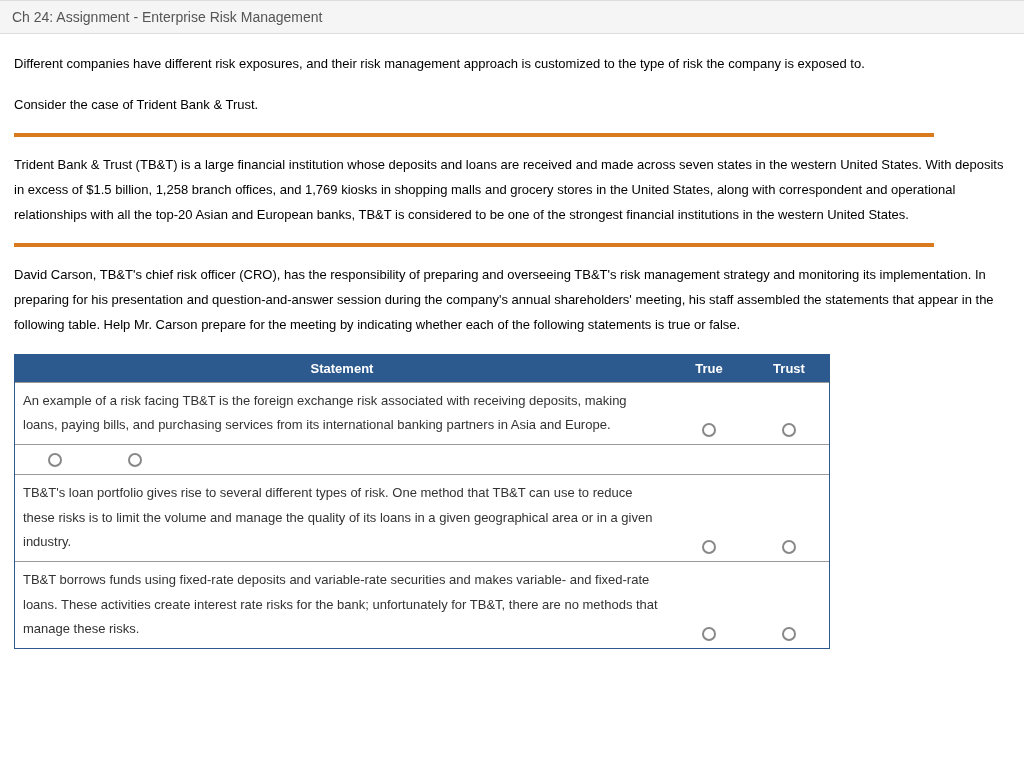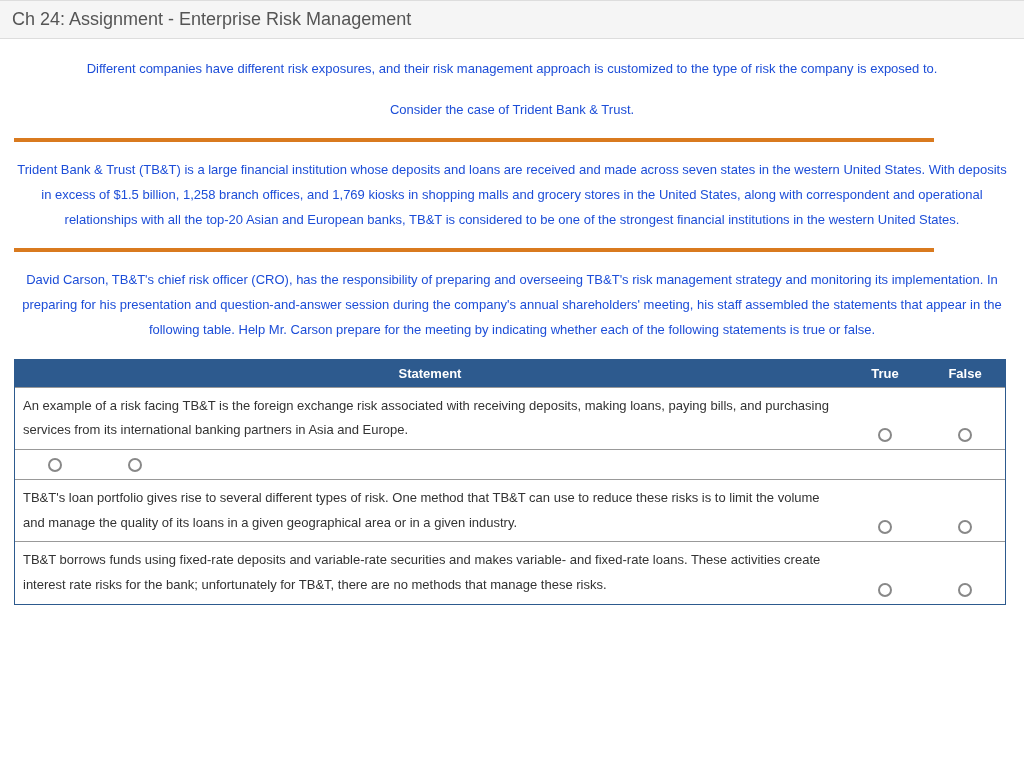--- a/index.html
+++ b/index.html
@@ -9,40 +9,39 @@
       color: #333;
       background: #fff;
       width: 1024px;
     }
     .header {
       background: #f5f5f5;
       border-top: 1px solid #ddd;
       border-bottom: 1px solid #ddd;
       padding: 8px 12px;
       color: #555;
-      font-size: 18px;
+      font-size: 14px;
     }
     .content {
       padding: 18px 14px 10px 14px;
     }
     .para {
       line-height: 1.9;
       margin-bottom: 16px;
-      color: #1d4ed8;
-      text-align: center;
+      color: #000000;
     }
     .divider {
       height: 4px;
       background: #d97a1f;
       margin: 10px 0 16px 0;
       width: 920px;
     }
     .table-wrap {
       border: 1px solid #2d5a8e;
-      width: 992px;
+      width: 816px;
       margin-top: 4px;
     }
     .thead-row {
       display: flex;
       background: #2d5a8e;
       color: #fff;
       font-weight: bold;
       font-size: 13px;
     }
     .th-statement {
@@ -94,21 +93,21 @@
   <p class="para">Consider the case of Trident Bank &amp; Trust.</p>
   <div class="divider"></div>
   <p class="para">Trident Bank &amp; Trust (TB&amp;T) is a large financial institution whose deposits and loans are received and made across seven states in the western United States. With deposits in excess of $1.5 billion, 1,258 branch offices, and 1,769 kiosks in shopping malls and grocery stores in the United States, along with correspondent and operational relationships with all the top-20 Asian and European banks, TB&amp;T is considered to be one of the strongest financial institutions in the western United States.</p>
   <div class="divider"></div>
   <p class="para">David Carson, TB&amp;T's chief risk officer (CRO), has the responsibility of preparing and overseeing TB&amp;T's risk management strategy and monitoring its implementation. In preparing for his presentation and question-and-answer session during the company's annual shareholders' meeting, his staff assembled the statements that appear in the following table. Help Mr. Carson prepare for the meeting by indicating whether each of the following statements is true or false.</p>
 
   <div class="table-wrap">
     <div class="thead-row">
       <div class="th-statement">Statement</div>
       <div class="th-true">True</div>
-      <div class="th-false">False</div>
+      <div class="th-false">Trust</div>
     </div>
 
     <div class="tbody-row">
       <div class="td-statement">An example of a risk facing TB&amp;T is the foreign exchange risk associated with receiving deposits, making loans, paying bills, and purchasing services from its international banking partners in Asia and Europe.</div>
       <div class="td-radio"><span class="radio"></span></div>
       <div class="td-radio"><span class="radio"></span></div>
     </div>
 
     <div class="tbody-row">
       <div class="td-radio"><span class="radio"></span></div>

